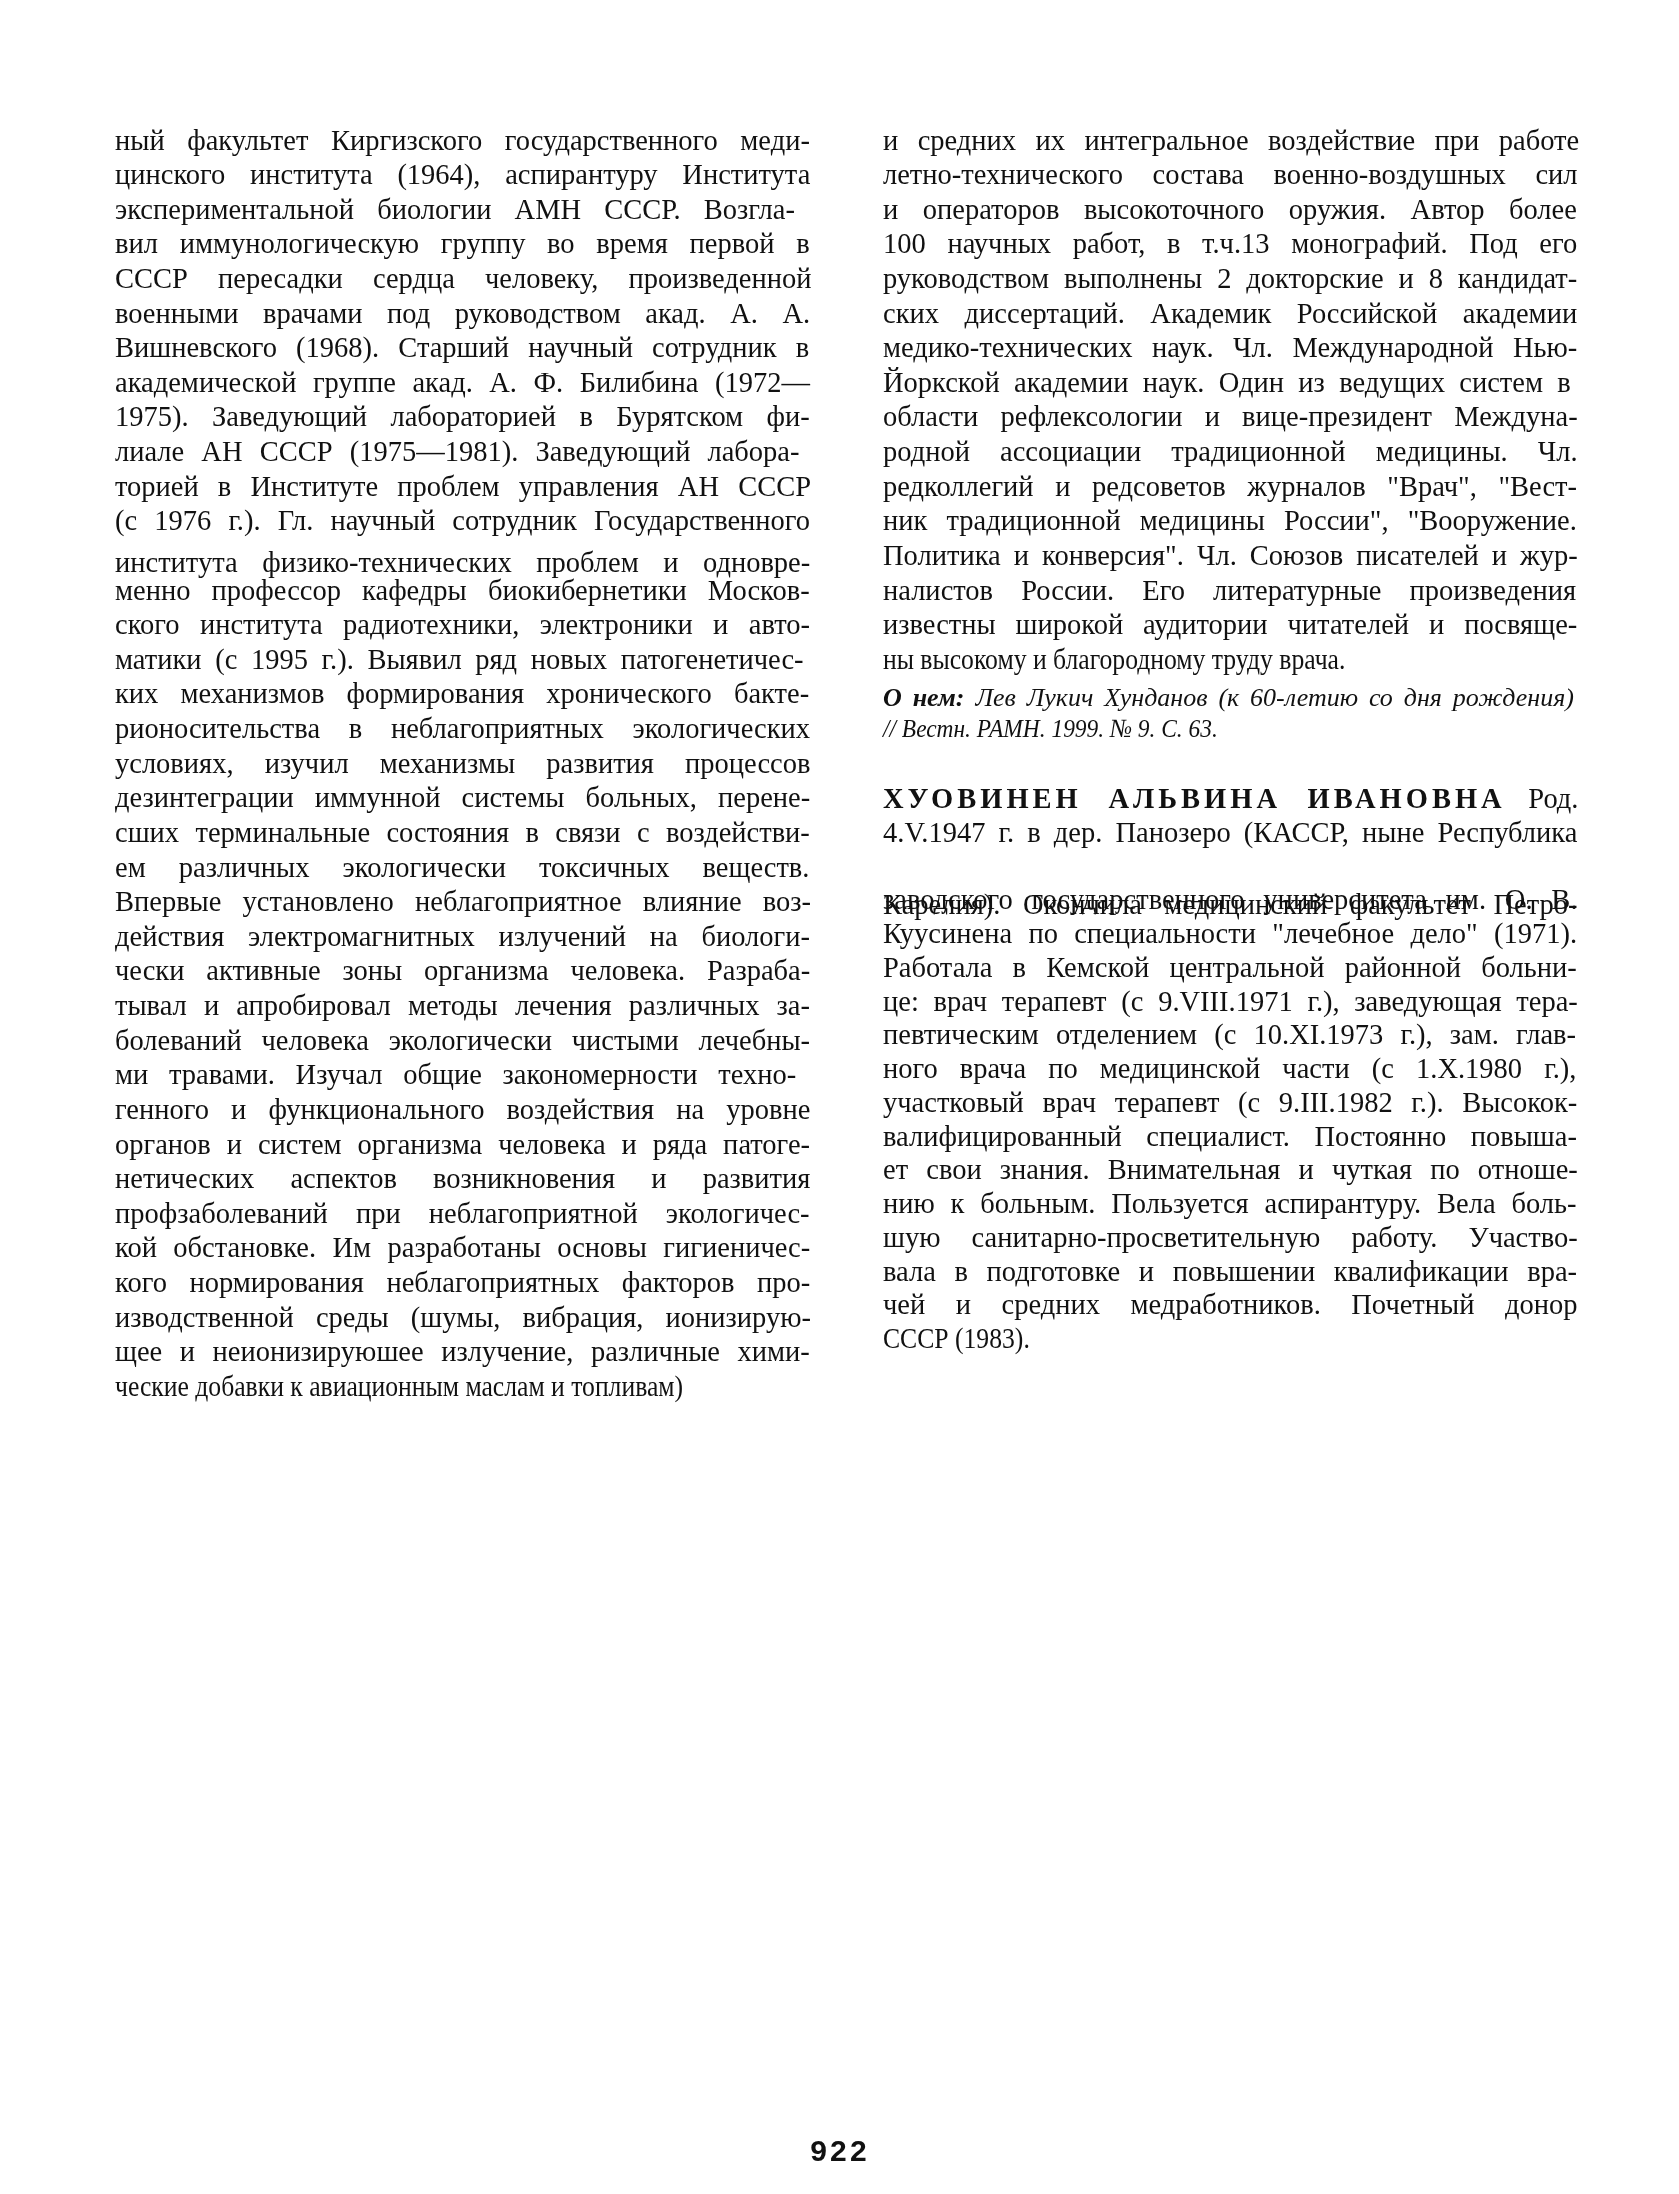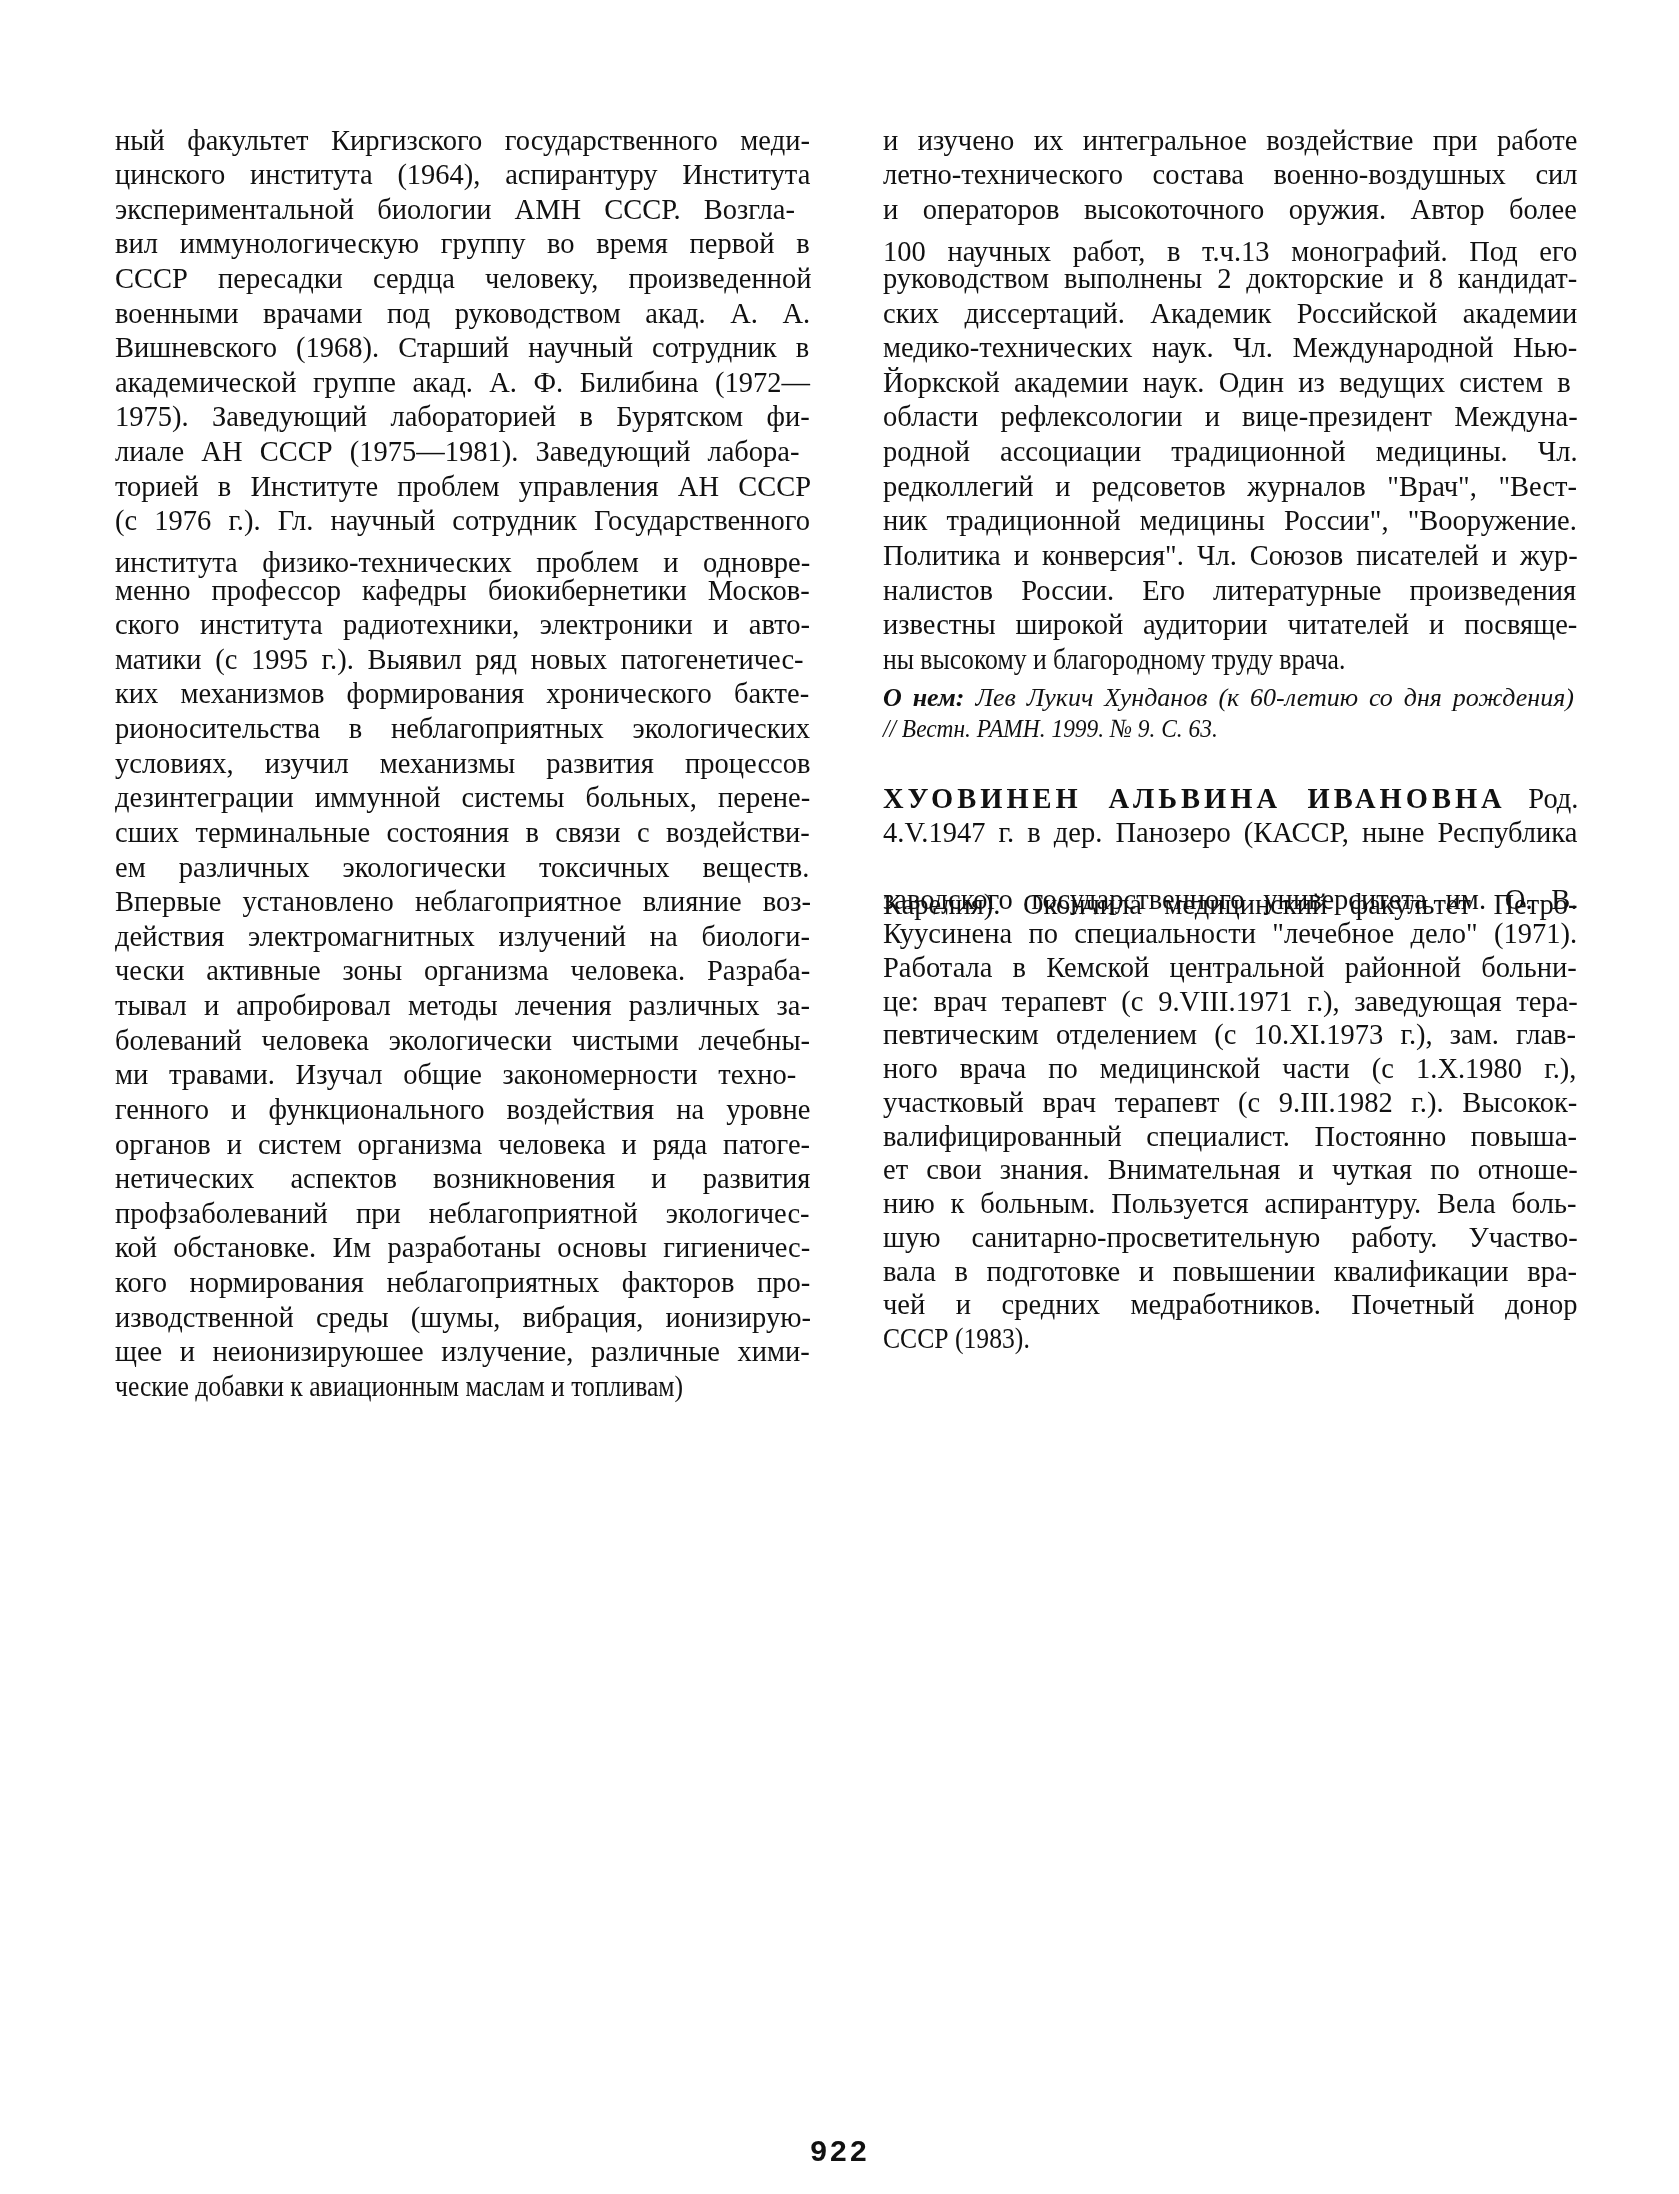--- a/index.html
+++ b/index.html
@@ -65,24 +65,24 @@
     <div class="line" style="top: 1196px;"><span class="t" style="word-spacing: 21px;">профзаболеваний при неблагоприятной экологичес-</span></div>
     <div class="line" style="top: 1230px;"><span class="t" style="word-spacing: 9.3px;">кой обстановке. Им разработаны основы гигиеничес-</span></div>
     <div class="line" style="top: 1265px;"><span class="t" style="word-spacing: 15.4px;">кого нормирования неблагоприятных факторов про-</span></div>
     <div class="line" style="top: 1300px;"><span class="t" style="word-spacing: 15px;">изводственной среды (шумы, вибрация, ионизирую-</span></div>
     <div class="line" style="top: 1334px;"><span class="t" style="word-spacing: 10.4px;">щее и неионизируюшее излучение, различные хими-</span></div>
     <div class="line last" style="top: 1369px;"><span class="t" style="transform: scaleX(0.9);">ческие добавки к авиационным маслам и топливам)</span></div>
   </div>
 
 <div class="col col-right" id="right-col">
   <div id="right-cont">
-      <div class="line" style="top: 123px;"><span class="t" style="word-spacing: 12.3px;">и изучено их интегральное воздействие при работе</span></div>
+      <div class="line" style="top: 123px;"><span class="t" style="word-spacing: 12.3px;">и средних их интегральное воздействие при работе</span></div>
       <div class="line" style="top: 157px;"><span class="t" style="word-spacing: 22.4px;">летно-технического состава военно-воздушных сил</span></div>
       <div class="line" style="top: 192px;"><span class="t" style="word-spacing: 17.4px;">и операторов высокоточного оружия. Автор более</span></div>
-      <div class="line" style="top: 226px; margin-top: 8px;"><span class="t" style="word-spacing: 14.5px;">100 научных работ, в т.ч.13 монографий. Под его</span></div>
+      <div class="line" style="top: 226px;"><span class="t" style="word-spacing: 14.5px;">100 научных работ, в т.ч.13 монографий. Под его</span></div>
       <div class="line" style="top: 261px;"><span class="t" style="word-spacing: 7.8px;">руководством выполнены 2 докторские и 8 кандидат-</span></div>
       <div class="line" style="top: 296px;"><span class="t" style="word-spacing: 18.4px;">ских диссертаций. Академик Российской академии</span></div>
       <div class="line" style="top: 330px;"><span class="t" style="word-spacing: 12.4px;">медико-технических наук. Чл. Международной Нью-</span></div>
       <div class="line" style="top: 365px;"><span class="t" style="word-spacing: 7.2px;">Йоркской академии наук. Один из ведущих систем в</span></div>
       <div class="line" style="top: 399px;"><span class="t" style="word-spacing: 15px;">области рефлексологии и вице-президент Междуна-</span></div>
       <div class="line" style="top: 434px;"><span class="t" style="word-spacing: 23px;">родной ассоциации традиционной медицины. Чл.</span></div>
       <div class="line" style="top: 469px;"><span class="t" style="word-spacing: 14.5px;">редколлегий и редсоветов журналов "Врач", "Вест-</span></div>
       <div class="line" style="top: 503px;"><span class="t" style="word-spacing: 12px;">ник традиционной медицины России", "Вооружение.</span></div>
       <div class="line" style="top: 538px;"><span class="t" style="word-spacing: 5.9px;">Политика и конверсия". Чл. Союзов писателей и жур-</span></div>
       <div class="line" style="top: 573px;"><span class="t" style="word-spacing: 21px;">налистов России. Его литературные произведения</span></div>

